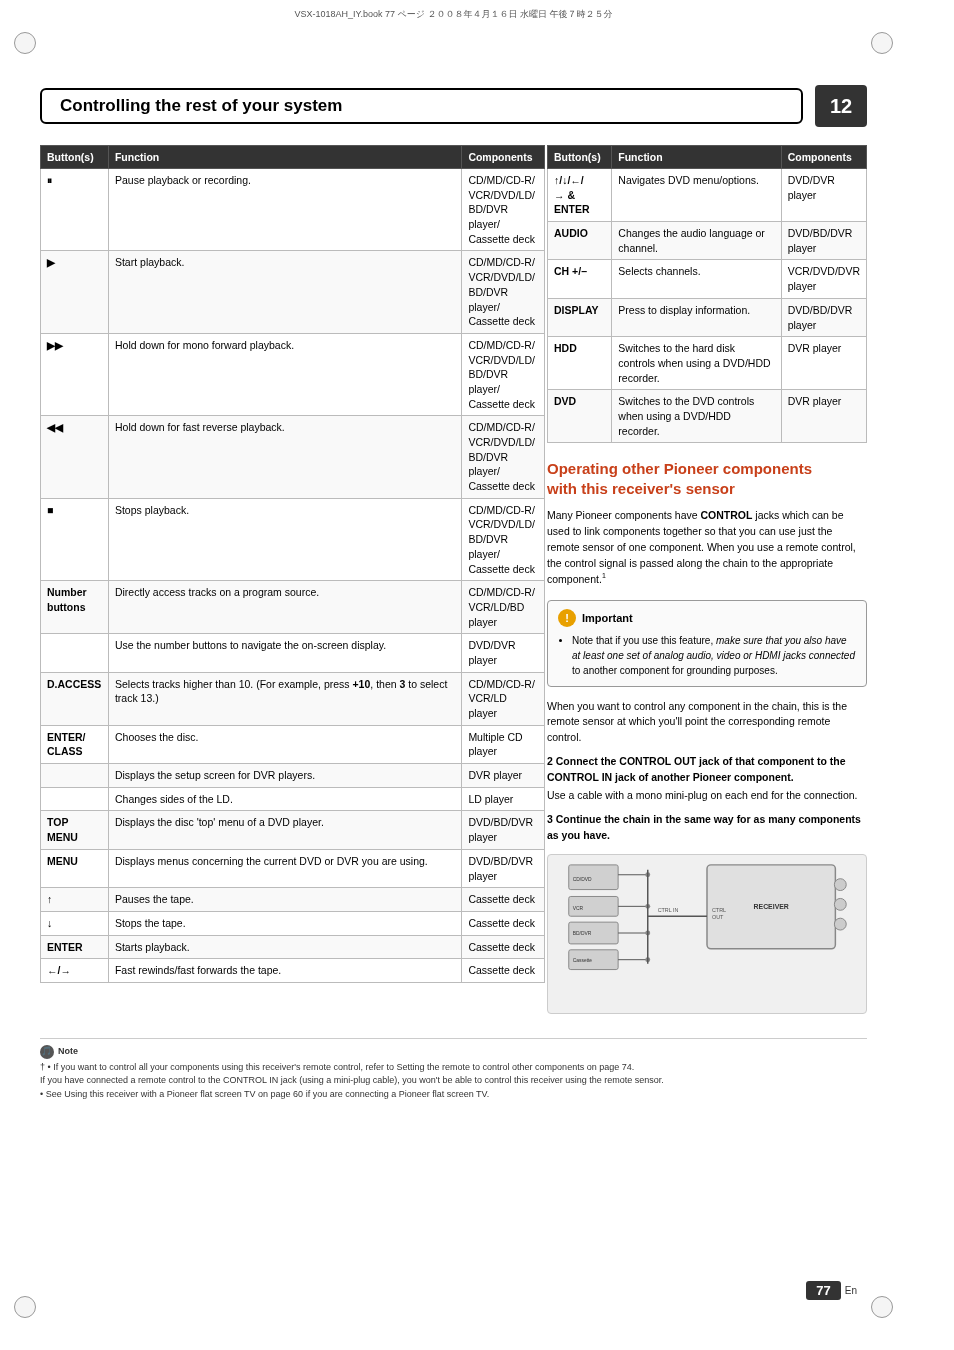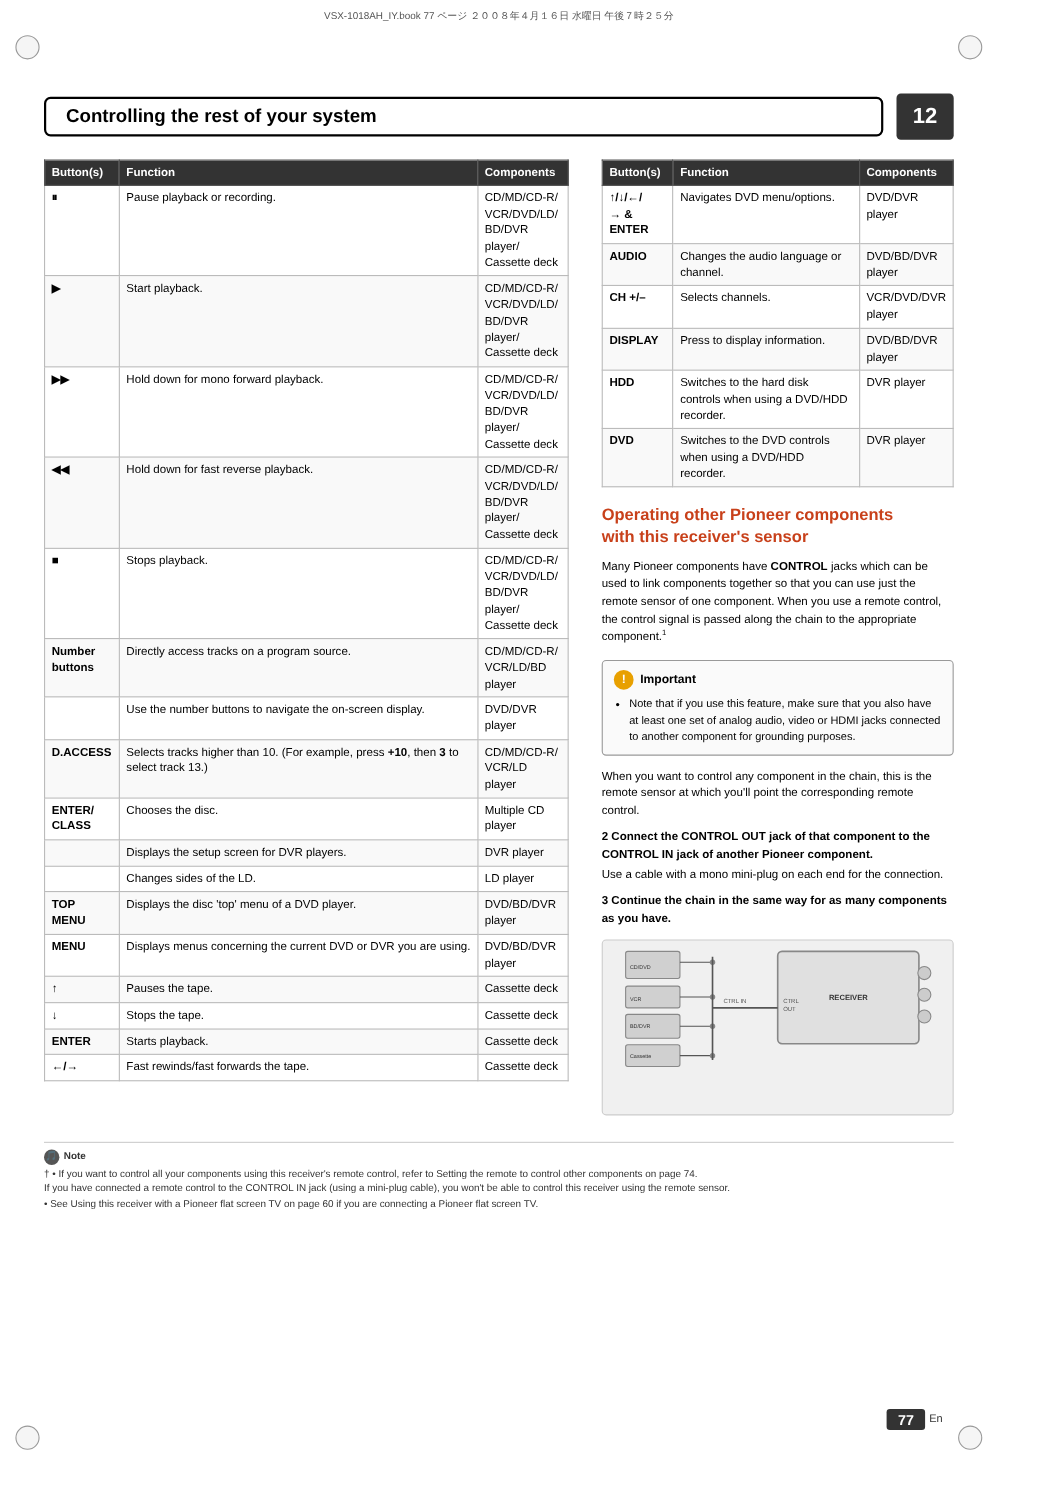--- a/index.html
+++ b/index.html
@@ -78,21 +78,21 @@
       align-items: center;
       justify-content: center;
       border-radius: 4px;
       margin-left: 12px;
     }
 
     
     .main-content {
       margin: 18px 40px 0 40px;
       display: flex;
-      gap: 30px;
+      gap: 2px;
     }
 
     
     .left-table-container {
       flex: 1;
     }
 
     table.data-table {
       width: 100%;
       border-collapse: collapse;
@@ -167,21 +167,21 @@
       height: 18px;
       border-radius: 50%;
     }
     .important-body {
       font-size: 10px;
       line-height: 1.5;
     }
     .important-body ul {
       padding-left: 14px;
     }
-    .italic { }
+    .italic { font-style: italic; }
 
     .steps-section {
       font-size: 10.5px;
       line-height: 1.5;
     }
     .step-header {
       font-weight: bold;
       margin-top: 8px;
       margin-bottom: 3px;
     }

